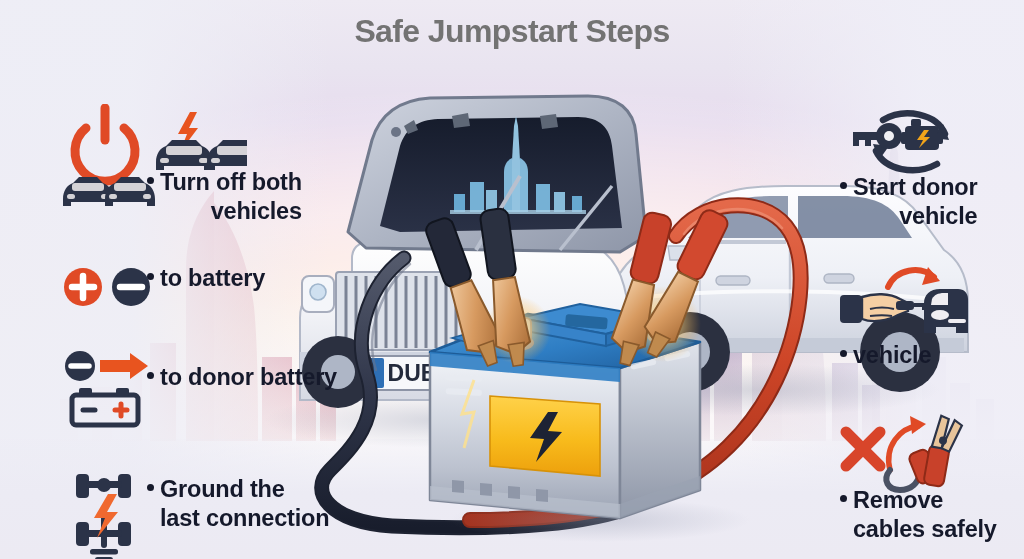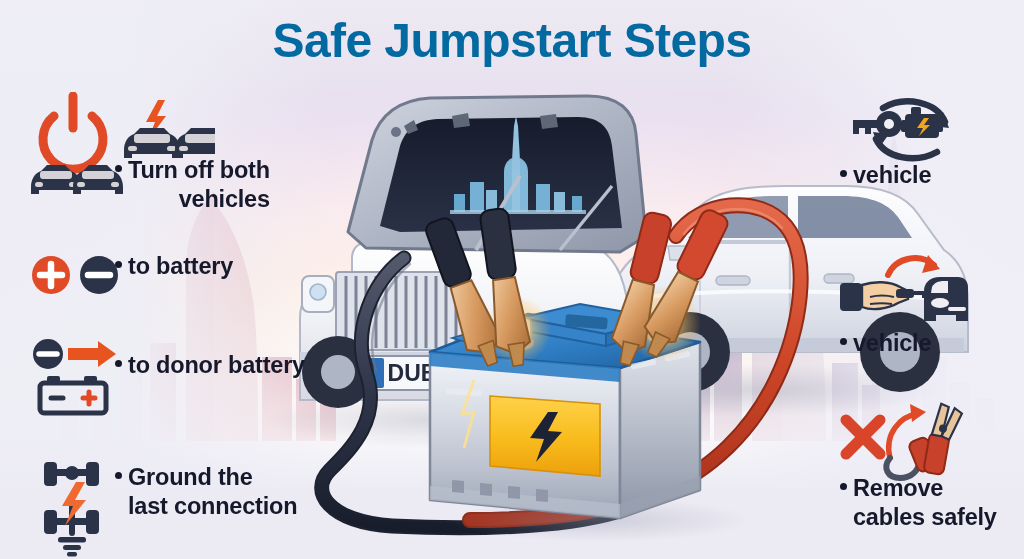--- a/index.html
+++ b/index.html
@@ -42,21 +42,21 @@
     background:linear-gradient(180deg,rgba(236,235,244,.2) 0%,#ecebf4 45%,#eceaf3 100%);
   }
 
   
   .skyline{position:absolute;bottom:118px;left:0;width:1024px;height:330px;}
 
   
   .scene{position:absolute;left:0;top:0;width:1024px;height:559px;}
 
   
-  .col{position:absolute;top:4px;height:483px;}
+  .col{position:absolute;top:16px;height:483px;padding-left:32px;}
   .col-left{left:0;width:330px;}
   .col-right{right:0;width:200px;}
 
   .item{position:absolute;}
   .icon-wrap{position:absolute;}
   .txt{
     position:absolute;
     color:#15192b;
     font-weight:700;
     font-size:23.5px;
@@ -67,24 +67,24 @@
   .txt .l1{display:block;}
   .txt .l2{display:block;text-align:right;}
   .txt .dot{
     position:absolute;left:-13px;top:9px;width:7px;height:7px;border-radius:50%;
     background:#15192b;
   }
 
   .title{
     position:absolute;left:0;right:0;top:13px;
     text-align:center;
-    font-size:48px;
+    font-size:32px;
     font-weight:800;
     letter-spacing:-.6px;
-    color:#0369a1;
+    color:#737373;
   }
 </style>
 </head>
 <body>
 
 <div id="stage">
 
   <div class="sky"></div>
 
   <svg class="skyline" viewBox="0 0 1024 330" width="1024" height="330">
@@ -522,20 +522,21 @@
           <rect x="66" y="18" width="34" height="24" rx="4"></rect>
           <rect x="62" y="24" width="6" height="12" rx="2"></rect>
           <rect x="98" y="24" width="6" height="12" rx="2"></rect>
           <rect x="72" y="11" width="10" height="8" rx="2"></rect>
         </g>
         <path d="M85 22 L78 32 L84 32 L80 40 L91 29 L85 29 L90 22 Z" fill="#f2a41a"></path>
       </svg>
 
       <div class="txt" style="left:29px;top:157px">
         <span class="dot"></span>
+        <span class="l1">Start donor</span>
         <span class="l2">vehicle</span>
       </div>
     </div>
 
     <div class="item">
       <svg class="icon-wrap" style="left:12px;top:243px" width="132" height="80" viewBox="0 0 132 80">
 
         <path d="M52 28 C60 10 84 6 98 18" fill="none" stroke="#e04a26" stroke-width="6" stroke-linecap="round"></path>
         <path d="M92 8 L104 22 L86 26 Z" fill="#e04a26"></path>
 

